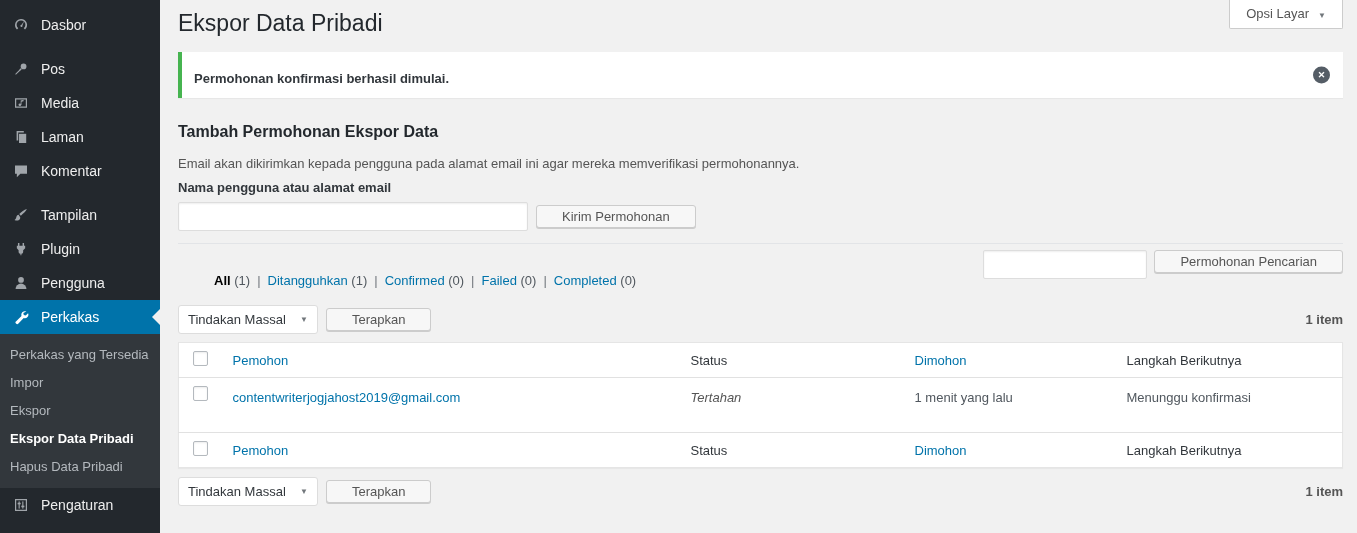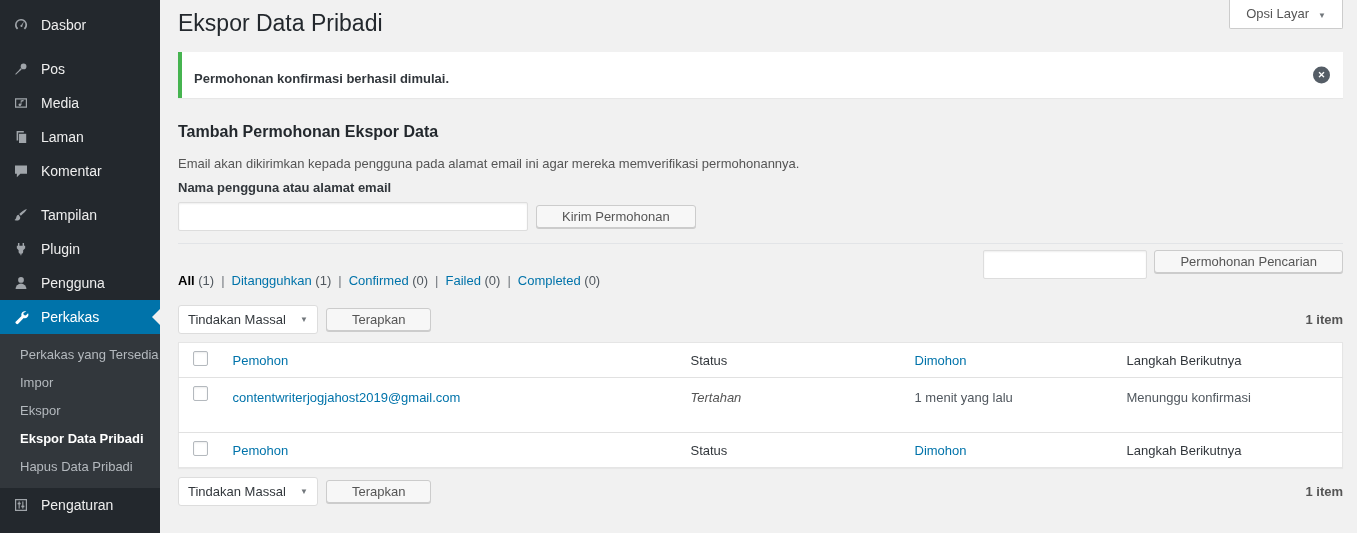--- a/index.html
+++ b/index.html
@@ -24,21 +24,21 @@
   .menu-item .label { color:#eeeeee; font-size:14px; }
   .menu-item.active { background:#0073aa; }
   .menu-item.active .icon, .menu-item.active .label { color:#fff; }
   .menu-item.active::after {
     content:""; position:absolute; right:0; top:50%; margin-top:-8px;
     border:8px solid transparent; border-right:8px solid #f1f1f1; border-left:0;
   }
   .menu-sep { height:10px; }
   .submenu { background:#32373c; padding:7px 0; }
   .submenu-item {
-    display:block; height:28px; line-height:28px; padding-left:20px;
+    display:block; height:28px; line-height:28px; padding-left:10px;
     color:#b4b9be; font-size:13px; cursor:pointer; white-space:nowrap;
   }
   .submenu-item.current { color:#fff; font-weight:bold; }
 
   
   .content { position:absolute; left:160px; top:0; right:0; bottom:0; padding:0 14px 0 18px; }
   .screen-options {
     position:absolute; top:0; right:14px; background:#fff; border:1px solid #ccc; border-top:none;
     border-radius:0 0 2px 2px; color:#555; font-size:13px; padding:6px 16px 7px; cursor:pointer;
     font-family:inherit;
@@ -64,21 +64,21 @@
     box-shadow:inset 0 1px 2px rgba(0,0,0,.07); padding:0 8px; font-size:13px; font-family:inherit; color:#32373c;
   }
   .btn {
     height:23px; padding:0 25px; background:#f7f7f7; border:1px solid #ccc; border-radius:3px;
     color:#555; font-size:13px; cursor:pointer; box-shadow:0 1px 0 #ccc; white-space:nowrap; font-family:inherit;
   }
   .sep { border:none; border-top:1px solid #e2e4e7; margin:12px 0 0; }
   .list-top { position:relative; height:48px; }
   .filters { list-style:none; margin:0; padding:0; position:absolute; left:0; bottom:4px; font-size:13px; color:#646970; white-space:nowrap; }
   .filters .flt-link { color:#0073aa; text-decoration:none; cursor:pointer; }
-  .filters .flt-current { color:#000; font-weight:600; }
+  .filters .flt-current { color:#000; font-weight:600;margin-left:36px; }
   .filters .count { color:#50575e; font-weight:400; }
   .filters .pipe { color:#72777c; margin:0 7px; }
   .search { position:absolute; right:0; top:6px; display:flex; gap:7px; }
   .search .text-input { width:164px; }
   .tablenav { display:flex; align-items:center; gap:8px; margin:12px 0 8px; height:30px; }
   .tablenav.bottom { margin-top:8px; }
   .select {
     height:29px; min-width:140px; display:inline-flex; align-items:center; justify-content:space-between;
     background:#fff; border:1px solid #ddd; border-radius:3px; padding:0 9px; color:#32373c;
     font-size:13px; cursor:pointer;

